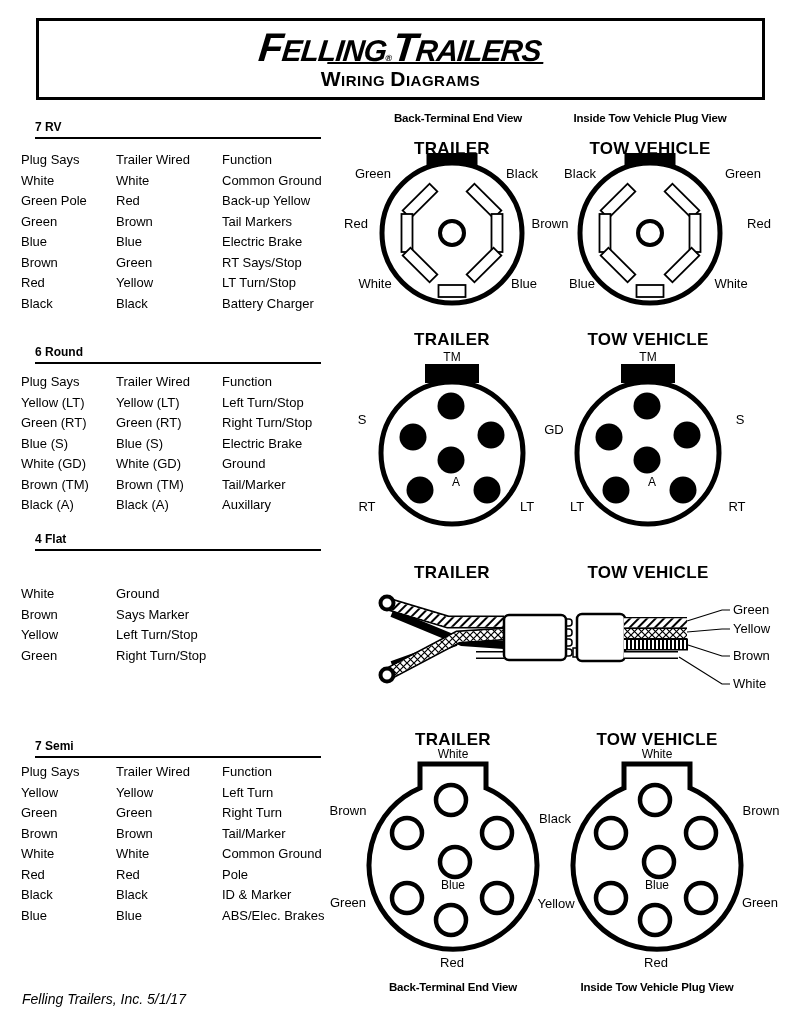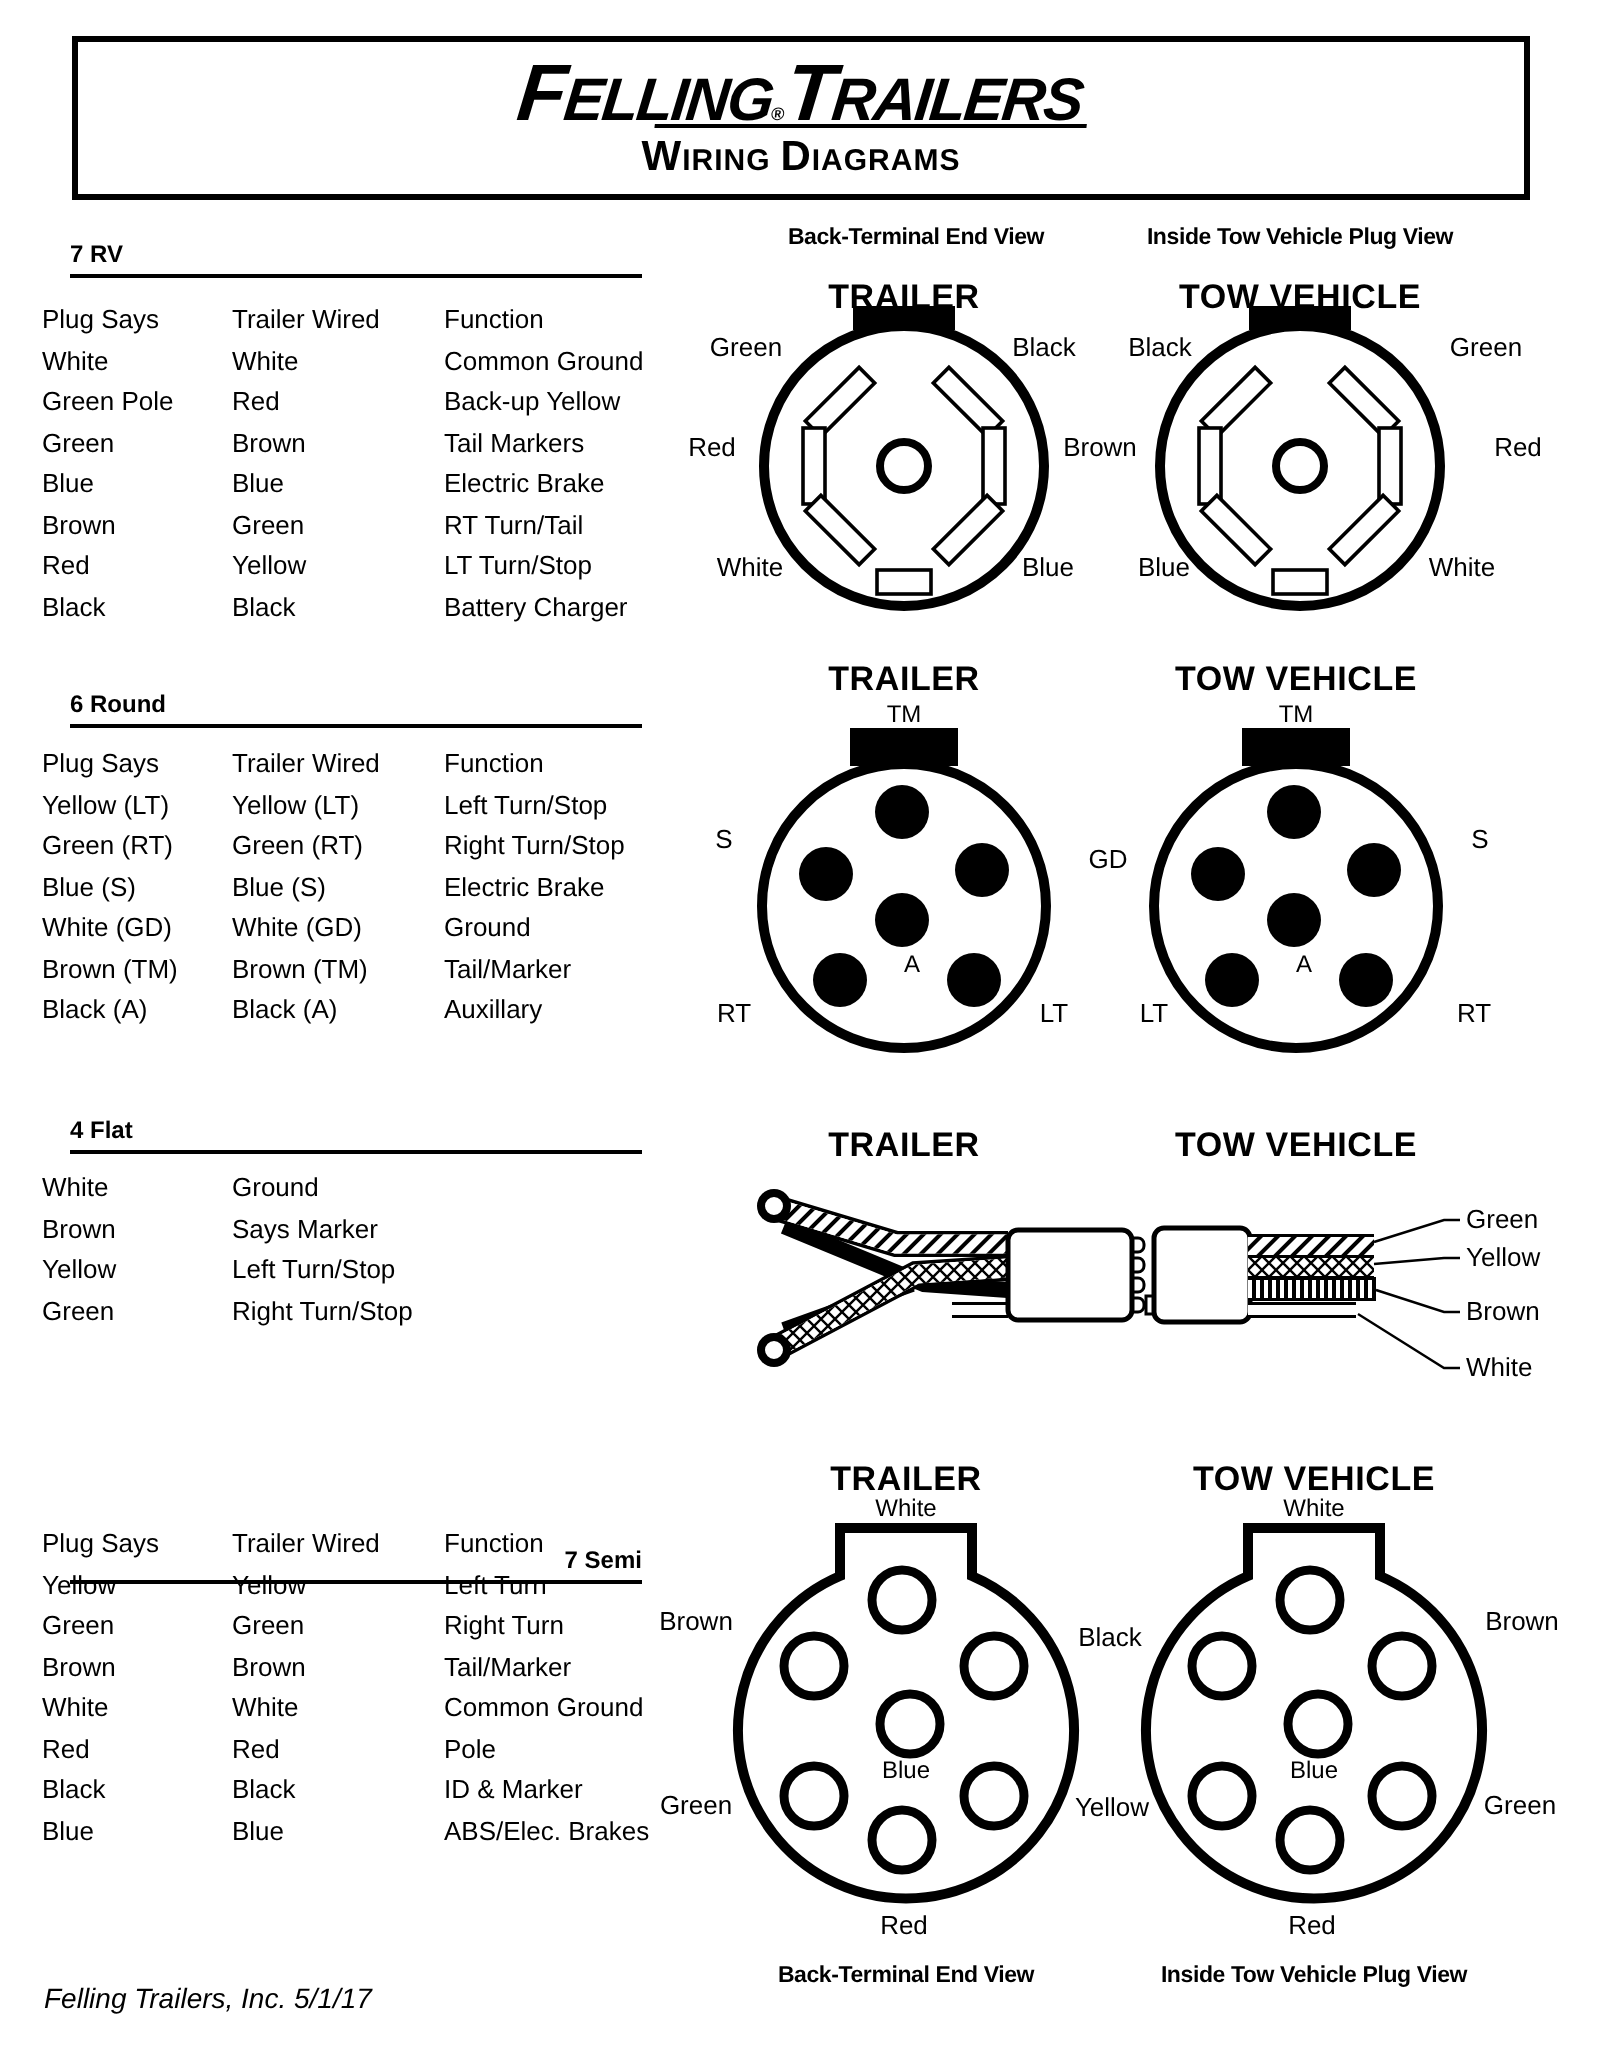--- a/index.html
+++ b/index.html
@@ -86,21 +86,21 @@
         <span class="td">Tail Markers</span>
       </div>
       <div class="tr">
         <span class="td">Blue</span>
         <span class="td">Blue</span>
         <span class="td">Electric Brake</span>
       </div>
       <div class="tr">
         <span class="td">Brown</span>
         <span class="td">Green</span>
-        <span class="td">RT Turn/Tail</span>
+        <span class="td">RT Says/Stop</span>
       </div>
       <div class="tr">
         <span class="td">Red</span>
         <span class="td">Yellow</span>
         <span class="td">LT Turn/Stop</span>
       </div>
       <div class="tr">
         <span class="td">Black</span>
         <span class="td">Black</span>
         <span class="td">Battery Charger</span>
@@ -231,21 +231,21 @@
 
     <text class="dia-label" x="32" y="96">S</text>
     <text class="dia-label" x="224" y="106">GD</text>
     <text class="dia-label" x="37" y="183">RT</text>
     <text class="dia-label" x="197" y="183">LT</text>
     <text class="dia-label" x="247" y="183">LT</text>
     <text class="dia-label" x="407" y="183">RT</text>
     <text class="dia-label" x="410" y="96">S</text>
   </svg>
 
-  <div class="section-head" style="top:558px;"><span>4 Flat</span></div>
+  <div class="section-head" style="top:532px;"><span>4 Flat</span></div>
   <div class="tbl tbl2" style="top:584px;">
     <div class="tr">
         <span class="td">White</span>
         <span class="td">Ground</span>
       </div>
       <div class="tr">
         <span class="td">Brown</span>
         <span class="td">Says Marker</span>
       </div>
       <div class="tr">
@@ -329,21 +329,21 @@
       <path d="M357,74 L392,71 L400,71"></path>
       <path d="M358,87 L392,98 L400,98"></path>
       <path d="M349,99 L392,126 L400,126"></path>
     </g>
     <text class="wire-label" x="403" y="56">Green</text>
     <text class="wire-label" x="403" y="75">Yellow</text>
     <text class="wire-label" x="403" y="102">Brown</text>
     <text class="wire-label" x="403" y="130">White</text>
   </svg>
 
-  <div class="section-head" style="top:773px;text-align:right;"><span>7 Semi</span></div>
+  <div class="section-head" style="top:739px;"><span>7 Semi</span></div>
   <div class="tbl tbl3" style="top:762px;">
     <div class="tr">
       <span class="td">Plug Says</span>
       <span class="td">Trailer Wired</span>
       <span class="td">Function</span>
     </div>
     <div class="tr">
         <span class="td">Yellow</span>
         <span class="td">Yellow</span>
         <span class="td">Left Turn</span>

